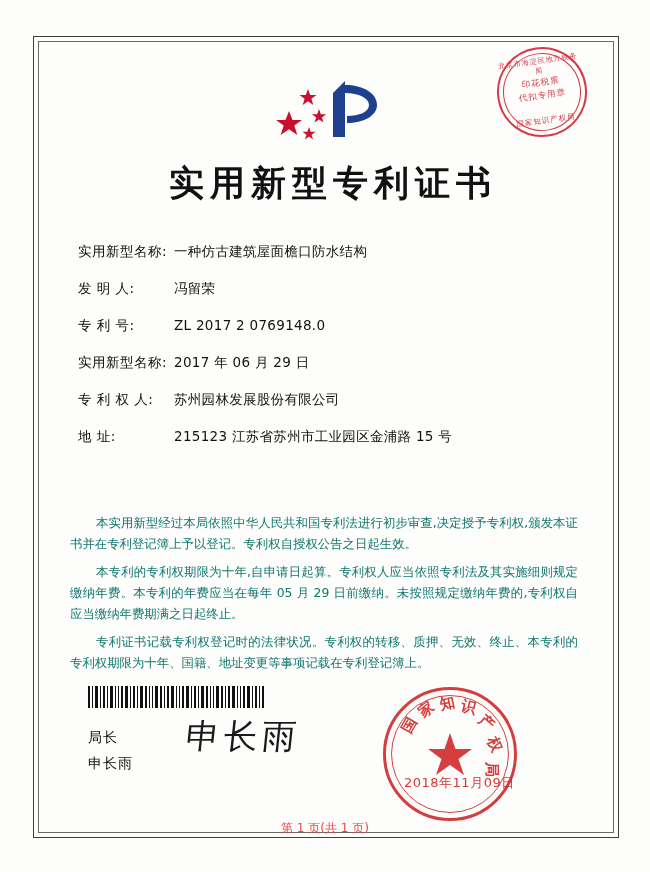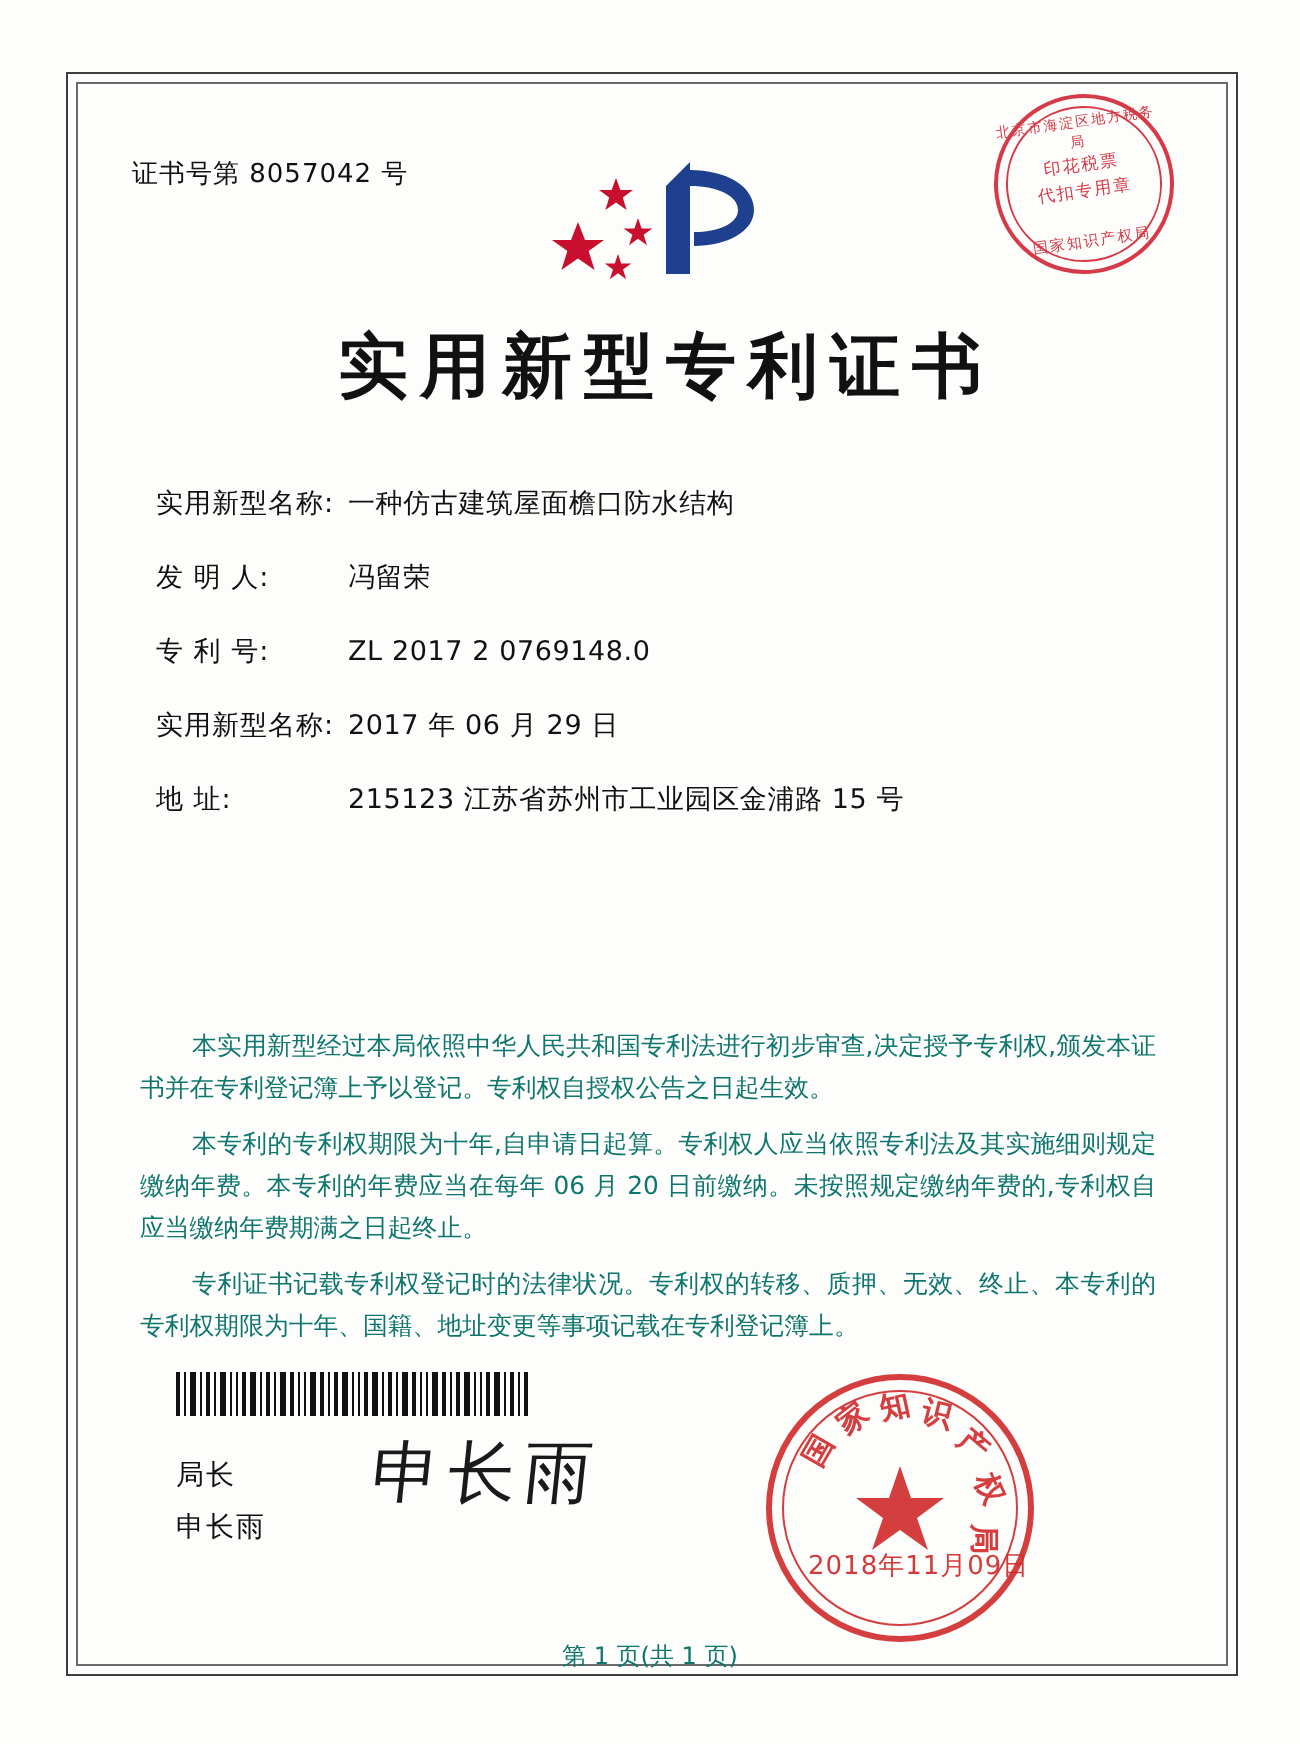--- a/index.html
+++ b/index.html
@@ -268,33 +268,32 @@
     opacity: 0.92;
   }
 
   .footer {
     position: absolute;
     left: 0;
     right: 0;
     top: 820px;
     text-align: center;
     font-size: 12px;
-    color: #0f766e;
+    color: #ef4444;
     font-family: "DejaVu Sans", sans-serif;
   }
 </style>
 </head>
 <body>
 
 <div class="page">
 
   <div class="border-outer"></div>
   <div class="border-inner"></div>
 
-  <div class="cert-no">证书号第 8057042 号</div>
 
   <div class="stamp-top">
     <div class="ring"></div>
     <div class="arc-top">北京市海淀区地方税务局</div>
     <div class="mid1">印花税票</div>
     <div class="mid2">代扣专用章</div>
     <div class="arc-bot">国家知识产权局</div>
   </div>
 
   <svg class="logo" viewBox="0 0 130 72">
@@ -317,27 +316,30 @@
     <div class="frow">
       <span class="flabel">发 明 人:</span><span class="fvalue">冯留荣</span>
     </div>
     <div class="frow">
       <span class="flabel">专 利 号:</span><span class="fvalue">ZL 2017 2 0769148.0</span>
     </div>
     <div class="frow">
       <span class="flabel">实用新型名称:</span><span class="fvalue">2017 年 06 月 29 日</span>
     </div>
     <div class="frow">
+      <span class="flabel">专 利 权 人:</span><span class="fvalue">苏州园林发展股份有限公司</span>
+    </div>
+    <div class="frow">
       <span class="flabel">地 址:</span><span class="fvalue">215123 江苏省苏州市工业园区金浦路 15 号</span>
     </div>
   </div>
 
   <div class="paras">
     <p>本实用新型经过本局依照中华人民共和国专利法进行初步审查,决定授予专利权,颁发本证书并在专利登记簿上予以登记。专利权自授权公告之日起生效。</p>
-    <p>本专利的专利权期限为十年,自申请日起算。专利权人应当依照专利法及其实施细则规定缴纳年费。本专利的年费应当在每年 06 月 20 日前缴纳。未按照规定缴纳年费的,专利权自应当缴纳年费期满之日起终止。</p>
+    <p>本专利的专利权期限为十年,自申请日起算。专利权人应当依照专利法及其实施细则规定缴纳年费。本专利的年费应当在每年 05 月 29 日前缴纳。未按照规定缴纳年费的,专利权自应当缴纳年费期满之日起终止。</p>
     <p>专利证书记载专利权登记时的法律状况。专利权的转移、质押、无效、终止、本专利的专利权期限为十年、国籍、地址变更等事项记载在专利登记簿上。</p>
   </div>
 
   <div class="barcode">
     <i style="left:0px;width:2px"></i>
       <i style="left:4px;width:1px"></i>
       <i style="left:7px;width:3px"></i>
     <i style="left:12px;width:1px"></i>
       <i style="left:15px;width:2px"></i>
       <i style="left:19px;width:1px"></i>

